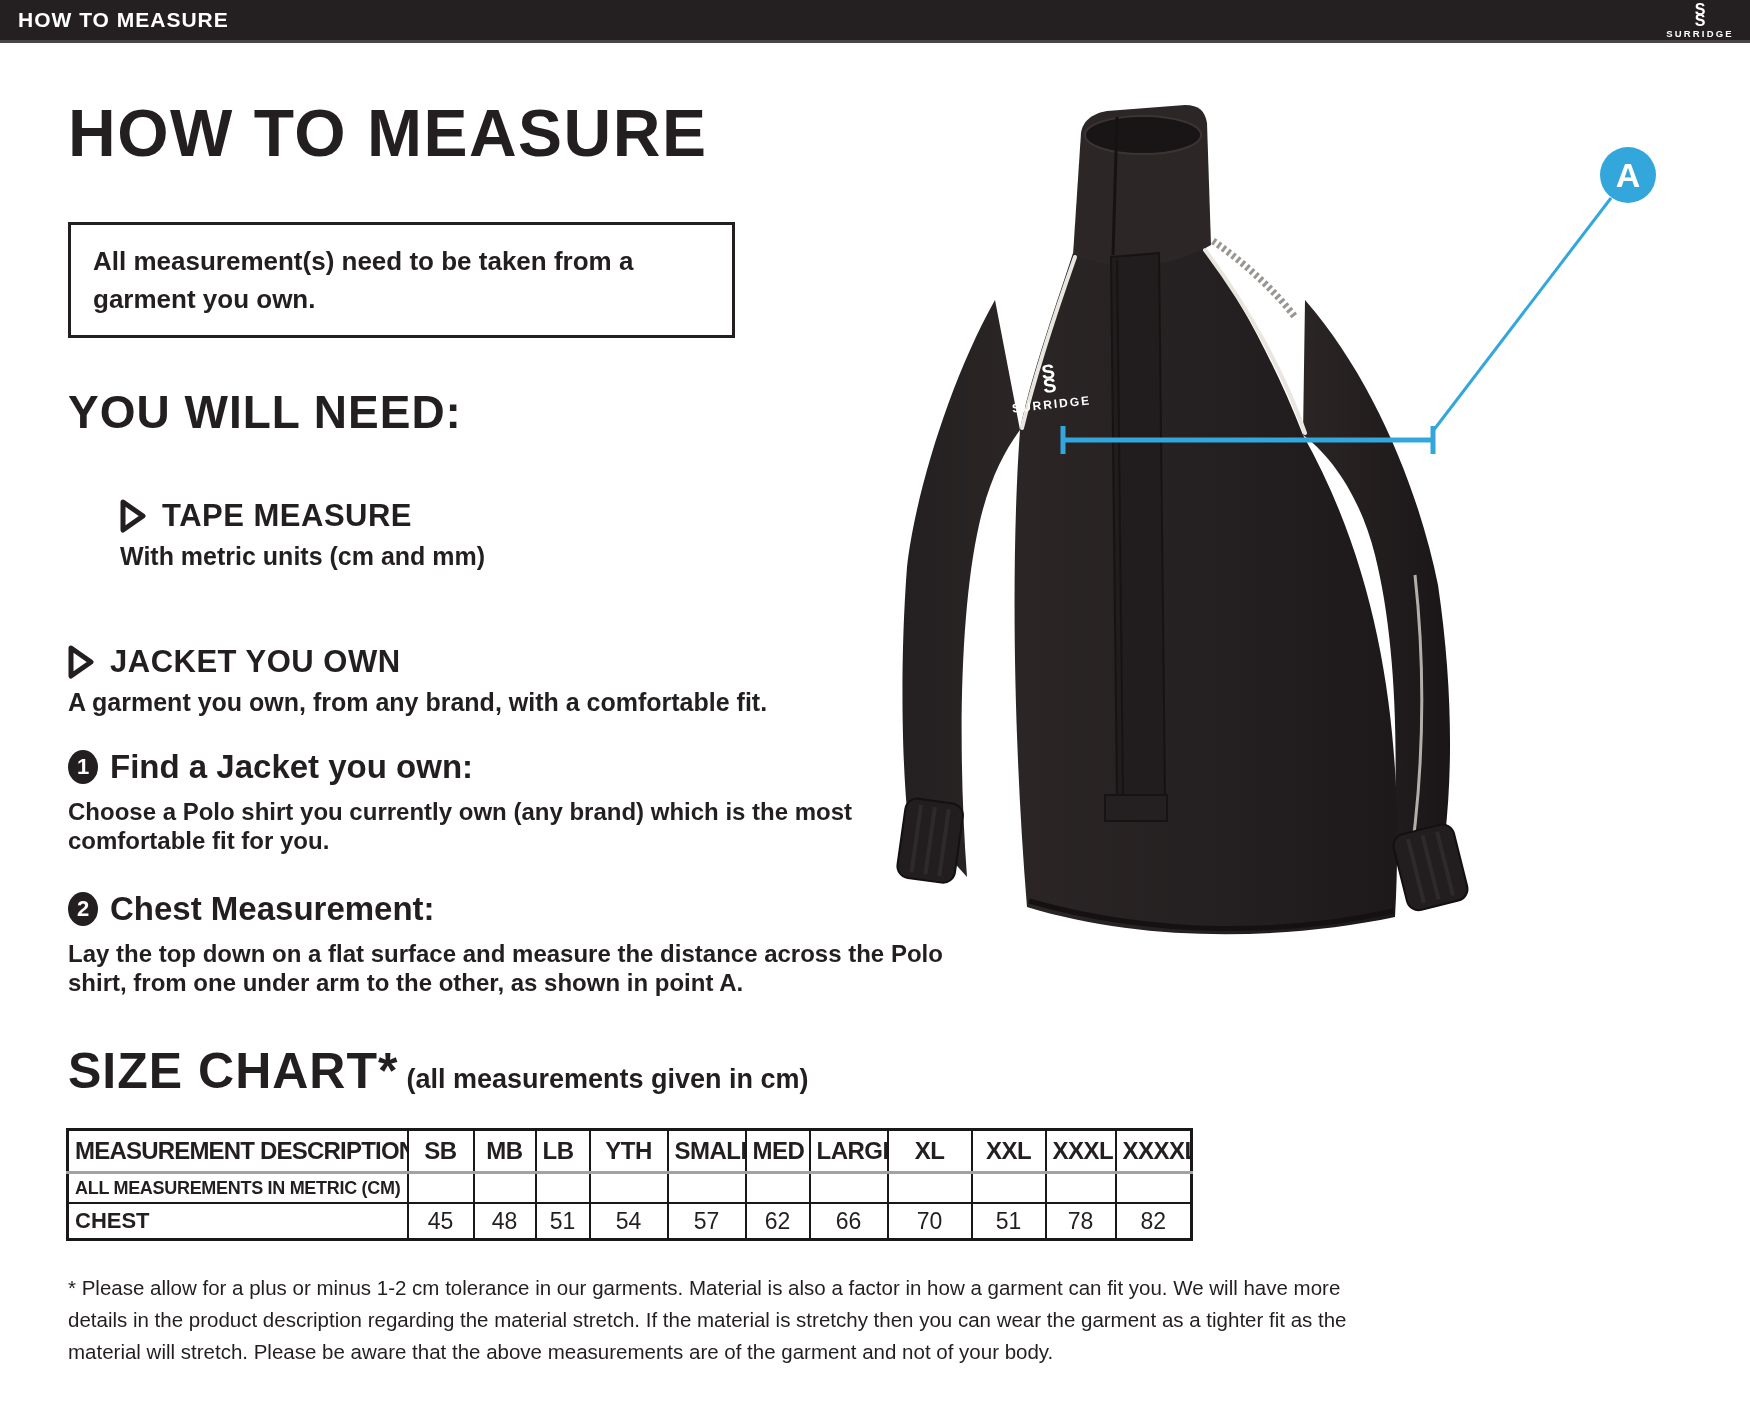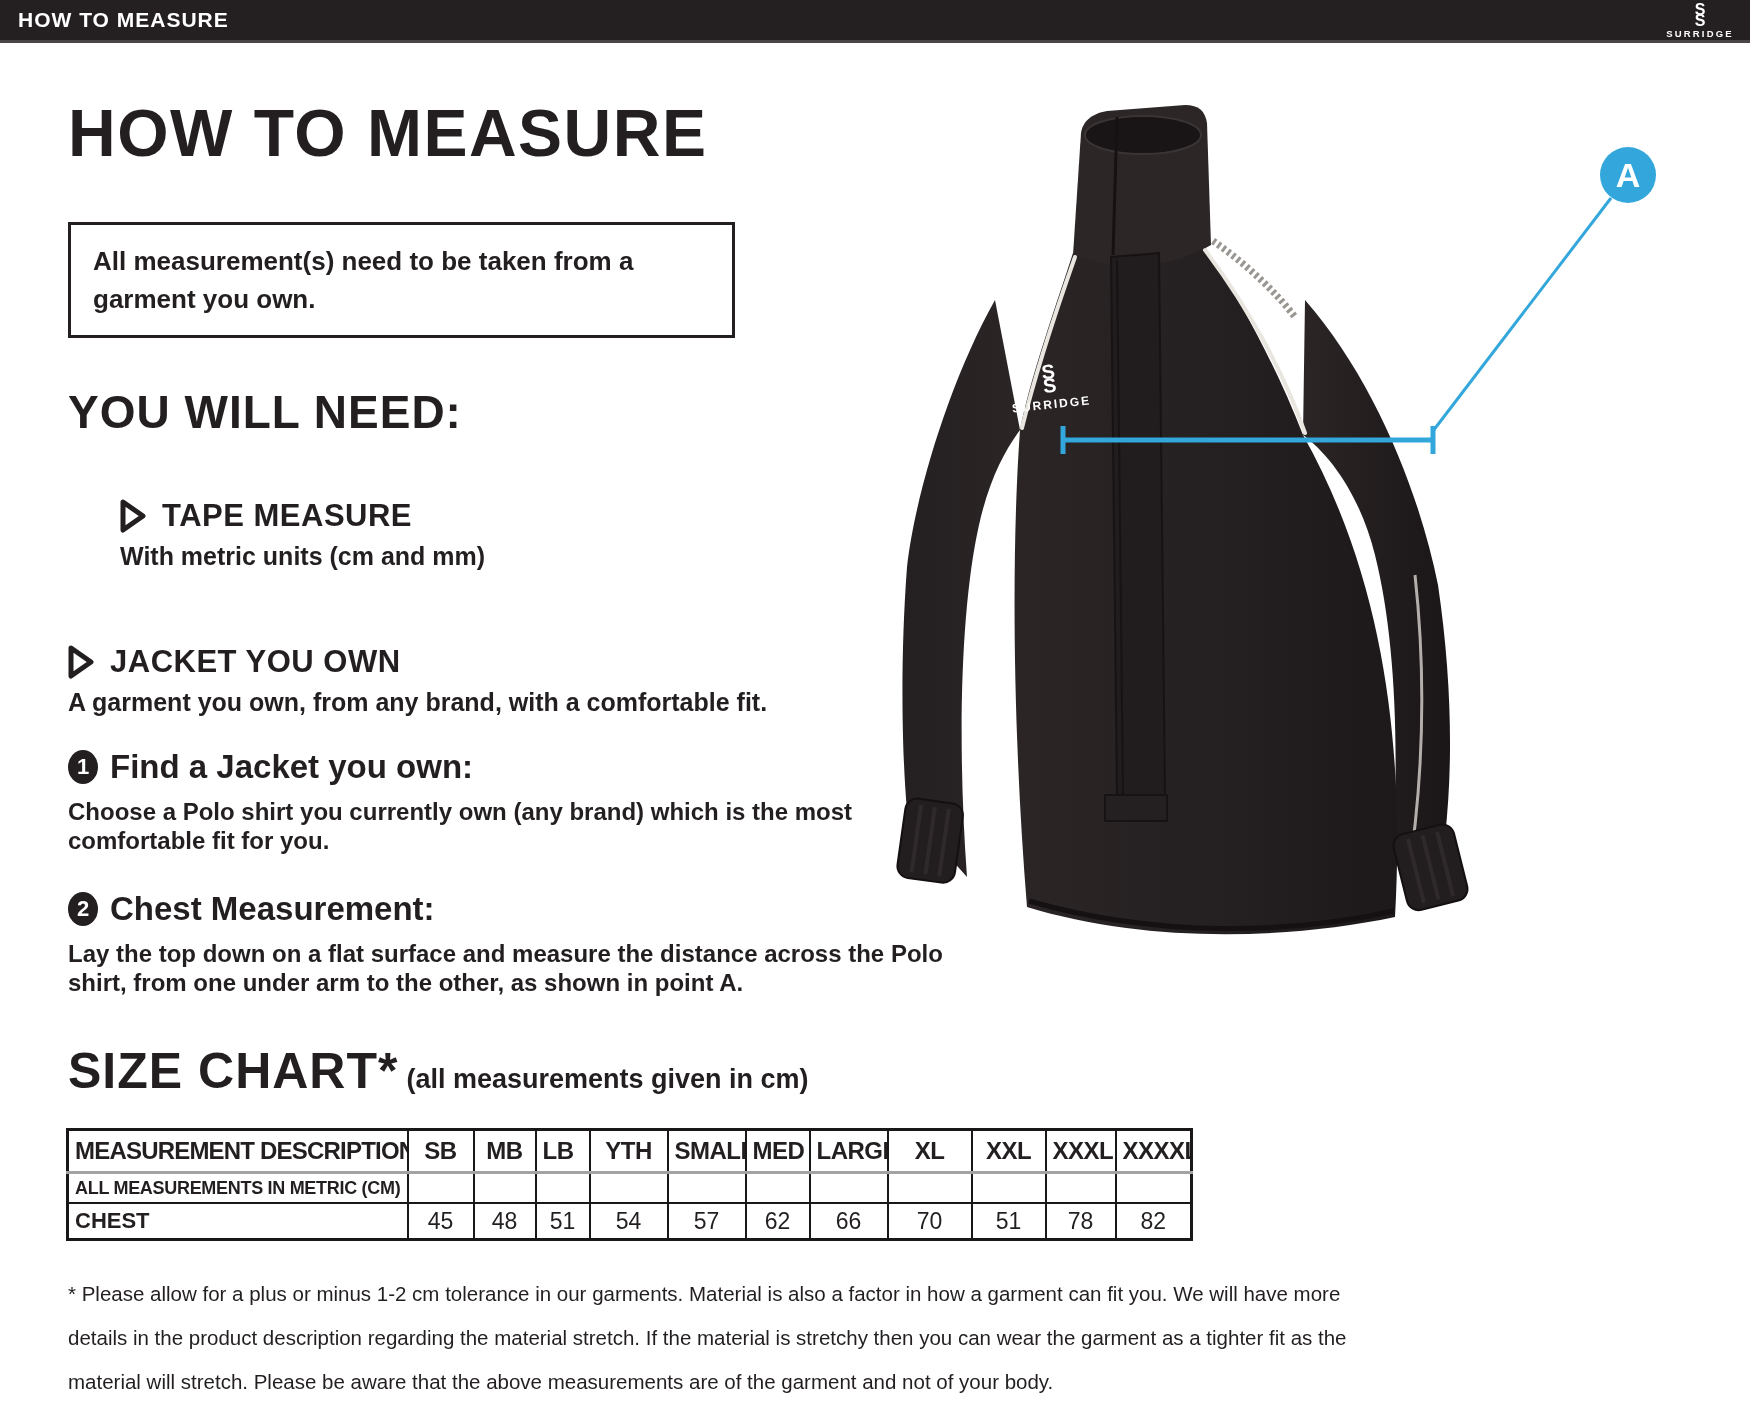--- a/index.html
+++ b/index.html
@@ -45,21 +45,21 @@
            table-layout:fixed;border:3px solid #1a1718;}
   table.sc td{border:2px solid #1a1718;padding:0 6px;overflow:hidden;white-space:nowrap;}
   tr.hdr td{height:40px;font-size:24px;font-weight:700;letter-spacing:-0.5px;text-align:center;
             border-bottom:3px solid #a3a3a3;}
   tr.hdr td.c0{text-align:left;letter-spacing:-0.8px;}
   tr.hdr td.left{text-align:left;}
   tr.note td{height:28px;font-size:18px;font-weight:700;letter-spacing:-0.3px;text-align:left;}
   tr.vals td{height:34px;font-size:23px;font-weight:400;text-align:center;}
   tr.vals td.c0{text-align:left;font-size:22px;font-weight:700;}
 
-  .footnote{left:68px;top:1272px;width:1310px;font-size:20.5px;font-weight:400;line-height:44px;}
+  .footnote{left:68px;top:1272px;width:1310px;font-size:20.5px;font-weight:400;line-height:32px;}
 
   .jacket-wrap{left:855px;top:95px;width:820px;height:870px;}
 </style>
 </head>
 <body>
 
 <div class="abs topbar">
   <div class="topbar-title">HOW TO MEASURE</div>
   <svg class="topbar-logo" width="84" height="38" viewBox="0 0 84 38">
     <text x="42" y="14" text-anchor="middle" font-size="16" font-weight="bold" fill="#fff">S</text>

